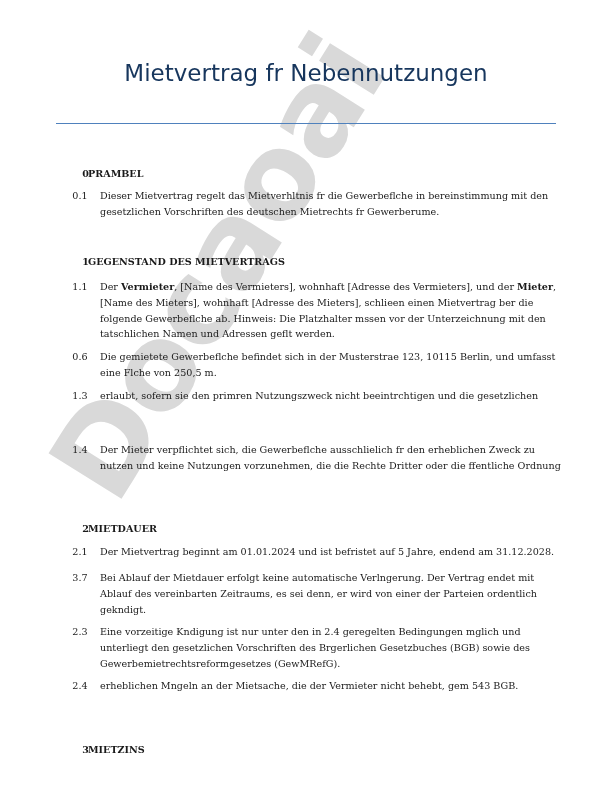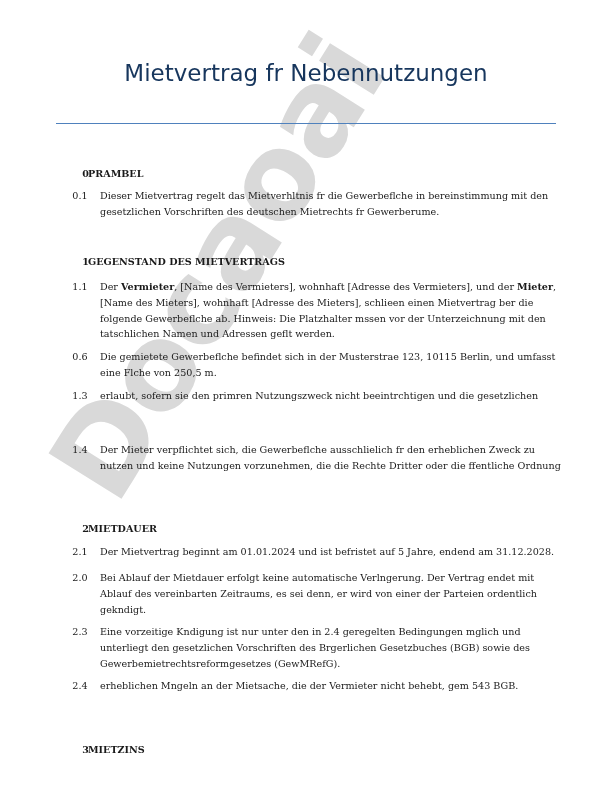--- a/index.html
+++ b/index.html
@@ -176,21 +176,21 @@
       <span class="num">2</span>
       <span class="txt">MIETDAUER</span>
     </div>
     <div class="clause" style="top:511px">
       <span class="num">2.1</span>
       <div class="lines">
         <span class="line">Der Mietvertrag beginnt am 01.01.2024 und ist befristet auf 5 Jahre, endend am 31.12.2028.</span>
       </div>
     </div>
     <div class="clause" style="top:537px">
-      <span class="num">2.0</span>
+      <span class="num">3.7</span>
       <div class="lines">
         <span class="line">Bei Ablauf der Mietdauer erfolgt keine automatische Verlngerung. Der Vertrag endet mit</span>
         <span class="line">Ablauf des vereinbarten Zeitraums, es sei denn, er wird von einer der Parteien ordentlich</span>
         <span class="line">gekndigt.</span>
       </div>
     </div>
     <div class="clause" style="top:591px">
       <span class="num">2.3</span>
       <div class="lines">
         <span class="line">Eine vorzeitige Kndigung ist nur unter den in  2.4 geregelten Bedingungen mglich und</span>

